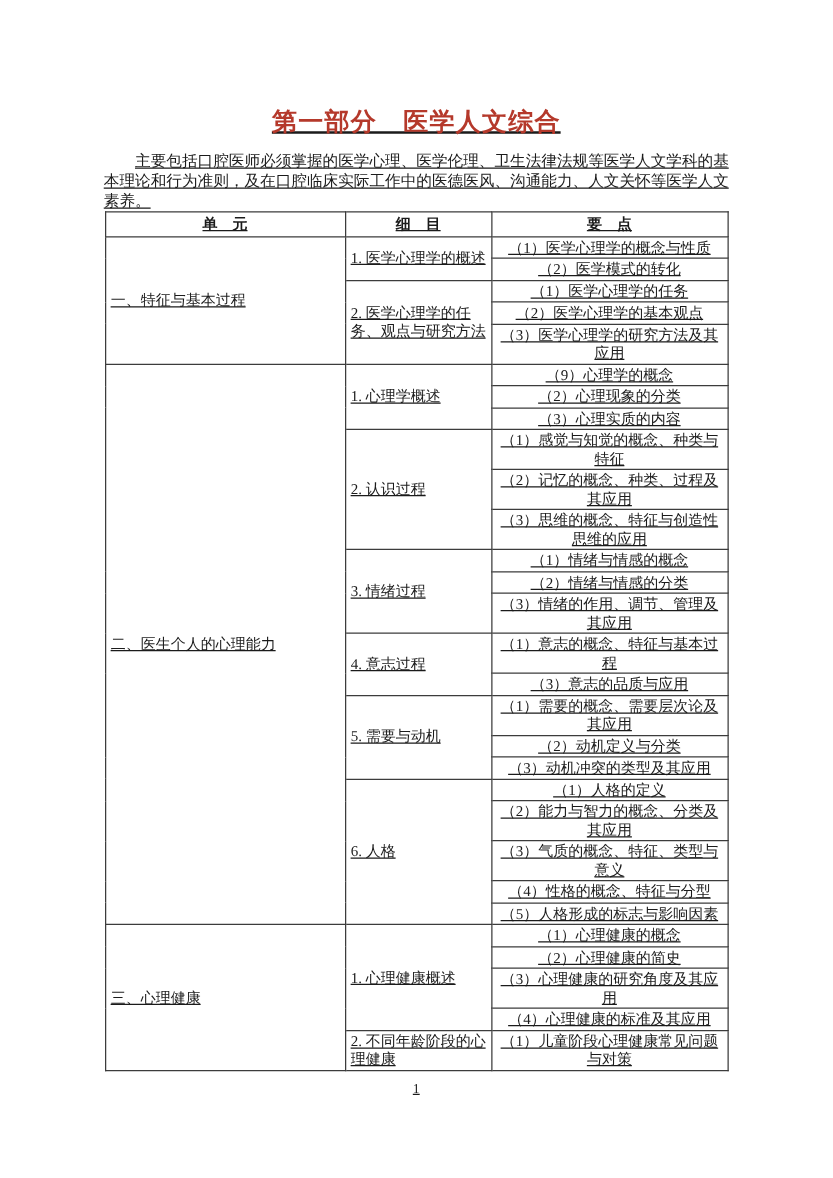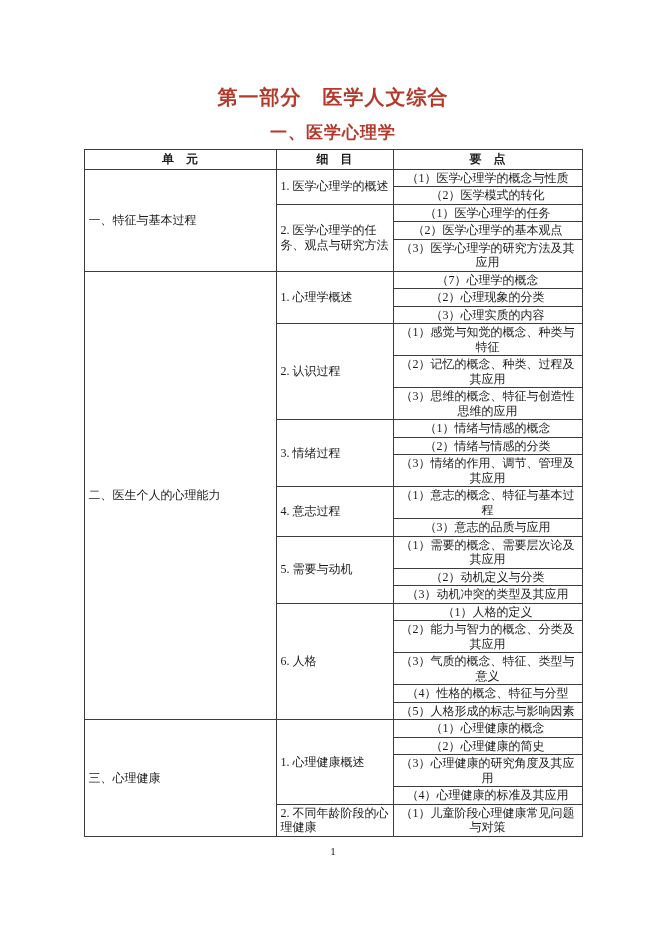--- a/index.html
+++ b/index.html
@@ -9,20 +9,21 @@
     font-family: "Liberation Serif", "DejaVu Serif", serif;
     color: #1b1b1b;
     -webkit-font-smoothing: antialiased;
   }
   .page {
     position: relative;
     width: 666px; height: 942px;
     box-sizing: border-box;
     padding-top: 84px;
     overflow: hidden;
+    text-decoration: underline;
   }
   .doc-title {
     text-align: center;
     font-size: 20px;
     font-weight: bold;
     color: var(--heading-red, #b5392b);
     letter-spacing: 1px;
     margin: 0 0 10px 0;
   }
   .intro {
@@ -72,22 +73,22 @@
     margin-top: 8px;
   }
 </style>
 </head>
 <body>
 
 <div class="page">
 
   <h1 class="doc-title">第一部分　医学人文综合</h1>
 
-
-  <h2 class="section-heading">一、医学心理学</h2>
+  <p class="intro">主要包括口腔医师必须掌握的医学心理、医学伦理、卫生法律法规等医学人文学科的基本理论和行为准则，及在口腔临床实际工作中的医德医风、沟通能力、人文关怀等医学人文素养。</p>
+
 
   <table class="syllabus">
     <colgroup>
       <col class="c-unit">
       <col class="c-detail">
       <col class="c-point">
     </colgroup>
     <thead>
       <tr>
         <th>单　元</th>
@@ -110,21 +111,21 @@
         </tr>
         <tr>
           <td class="point-cell">（2）医学心理学的基本观点</td>
         </tr>
         <tr>
           <td class="point-cell">（3）医学心理学的研究方法及其应用</td>
         </tr>
         <tr>
           <td rowspan="19" class="unit-cell">二、医生个人的心理能力</td>
           <td rowspan="3" class="detail-cell">1. 心理学概述</td>
-          <td class="point-cell">（7）心理学的概念</td>
+          <td class="point-cell">（9）心理学的概念</td>
         </tr>
         <tr>
           <td class="point-cell">（2）心理现象的分类</td>
         </tr>
         <tr>
           <td class="point-cell">（3）心理实质的内容</td>
         </tr>
         <tr>
           <td rowspan="3" class="detail-cell">2. 认识过程</td>
           <td class="point-cell">（1）感觉与知觉的概念、种类与特征</td>

